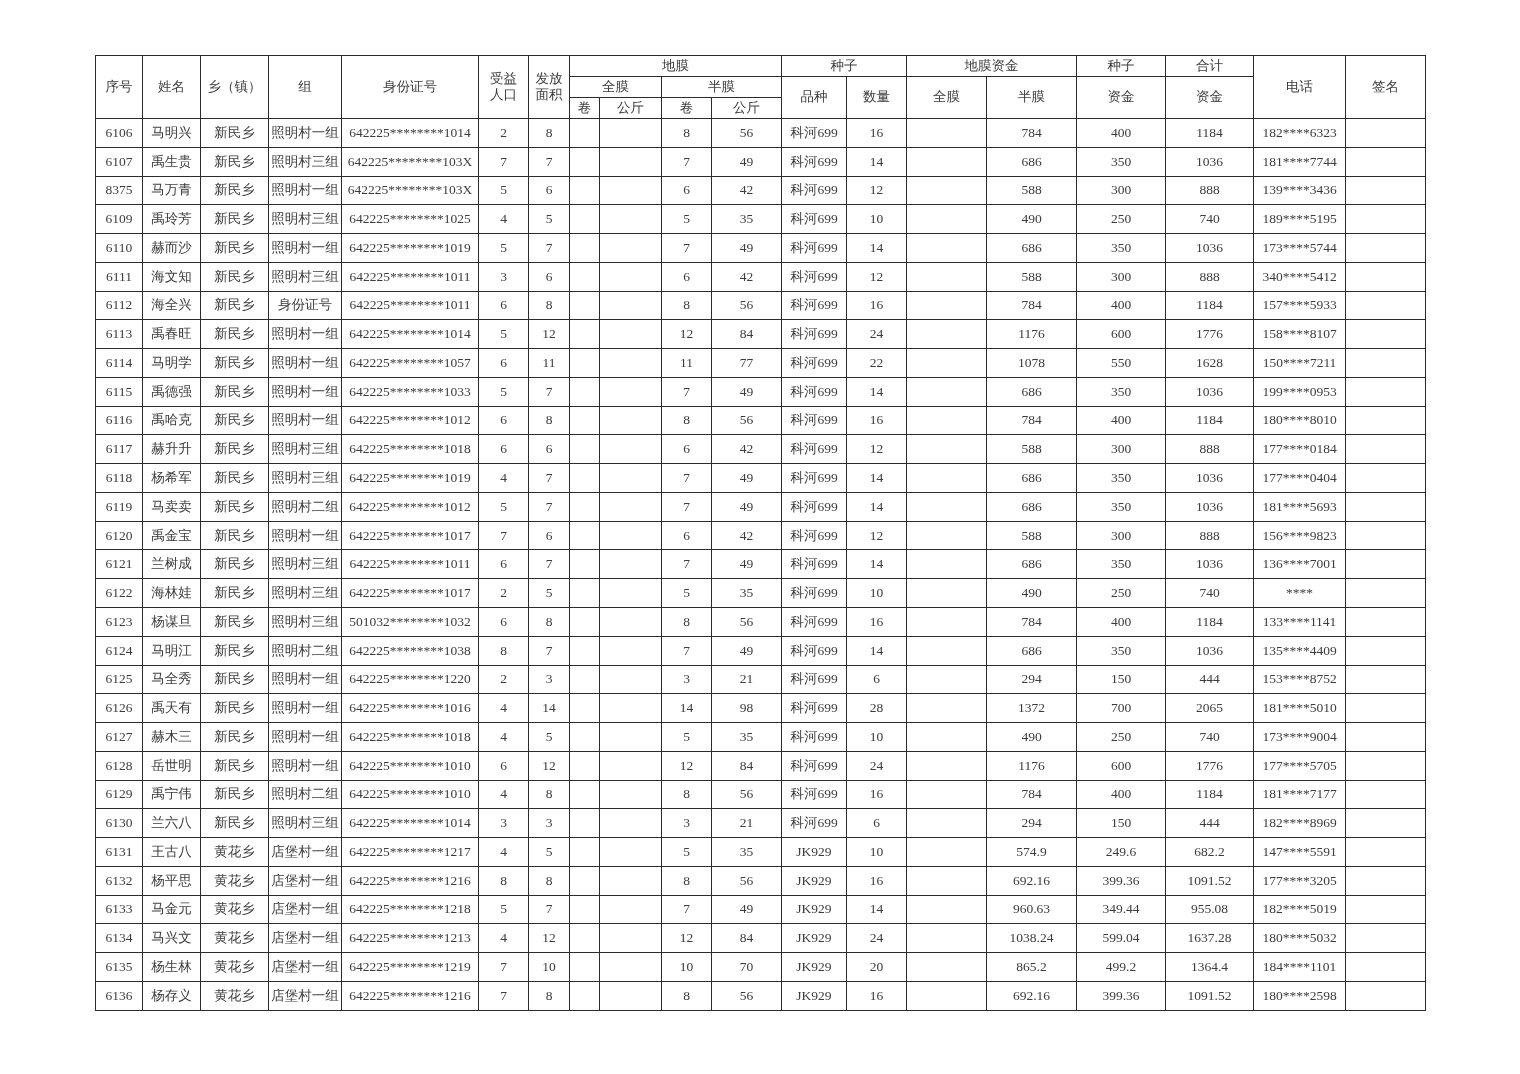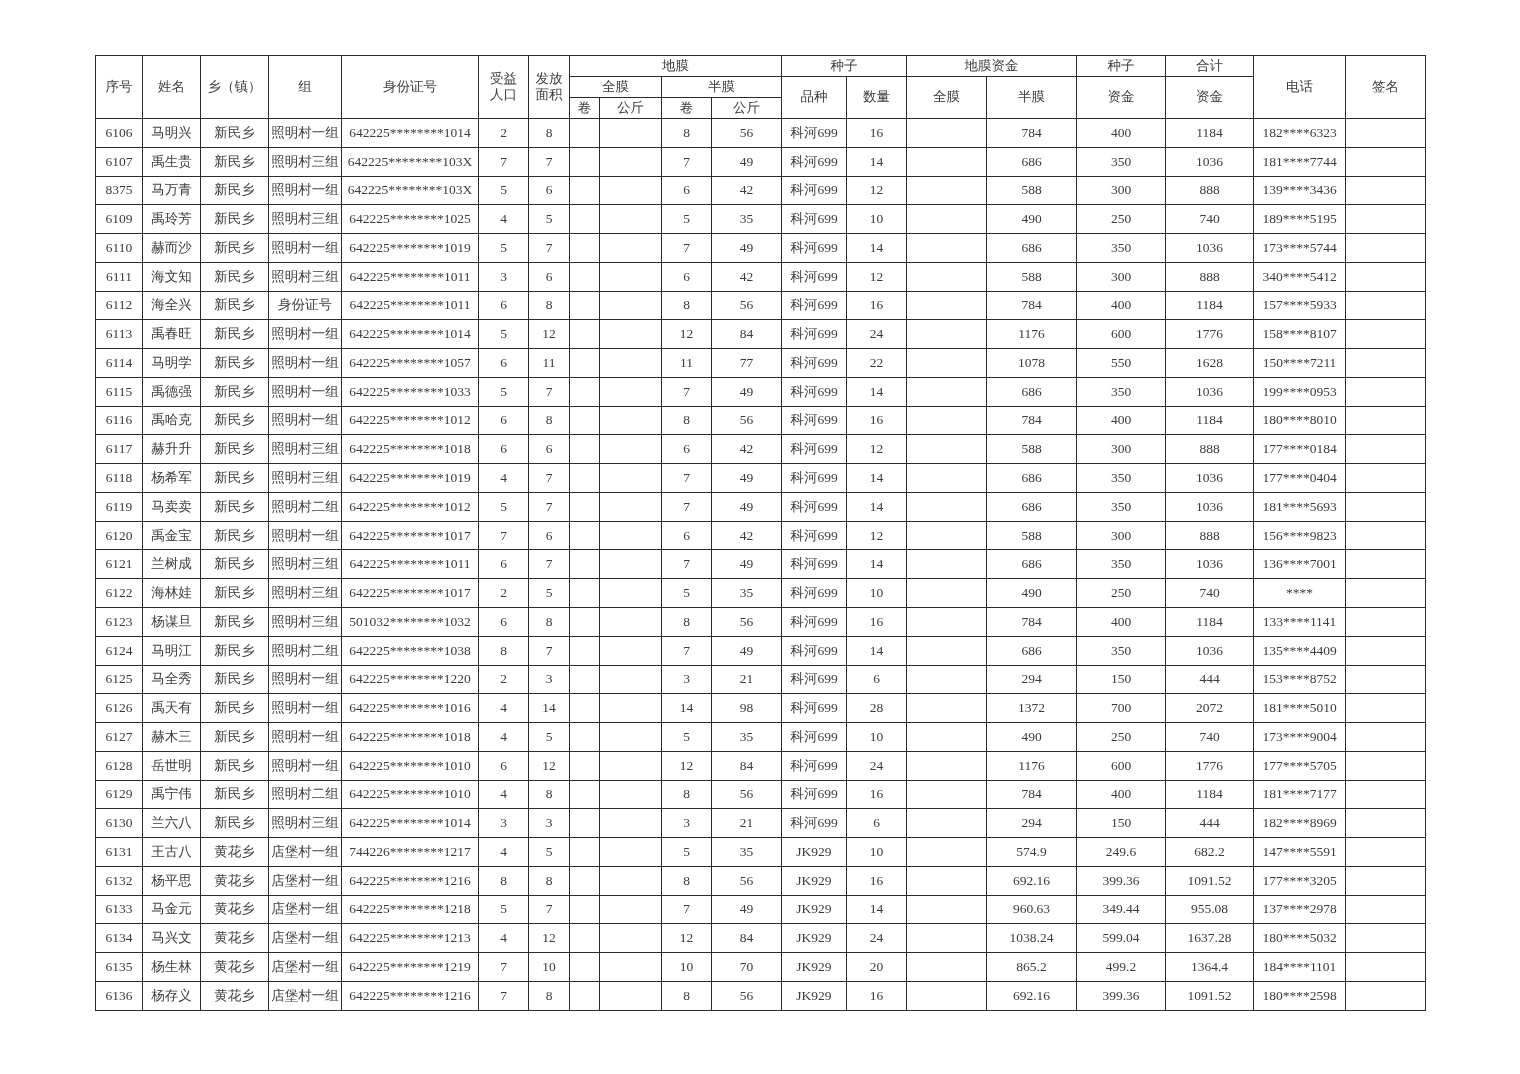--- a/index.html
+++ b/index.html
@@ -539,21 +539,21 @@
           <td class="num">14</td>
           <td class="num"></td>
           <td class="num"></td>
           <td class="num">14</td>
           <td class="num">98</td>
           <td>科河699</td>
           <td class="num">28</td>
           <td class="num"></td>
           <td class="num">1372</td>
           <td class="num">700</td>
-          <td class="num">2072</td>
+          <td class="num">2065</td>
           <td class="num">181****5010</td>
           <td></td>
         </tr>
         <tr>
           <td class="num">6127</td>
           <td>赫木三</td>
           <td>新民乡</td>
           <td>照明村一组</td>
           <td class="idc">642225********1018</td>
           <td class="num">4</td>
@@ -632,21 +632,21 @@
           <td class="num">150</td>
           <td class="num">444</td>
           <td class="num">182****8969</td>
           <td></td>
         </tr>
         <tr>
           <td class="num">6131</td>
           <td>王古八</td>
           <td>黄花乡</td>
           <td>店堡村一组</td>
-          <td class="idc">744226********1217</td>
+          <td class="idc">642225********1217</td>
           <td class="num">4</td>
           <td class="num">5</td>
           <td class="num"></td>
           <td class="num"></td>
           <td class="num">5</td>
           <td class="num">35</td>
           <td>JK929</td>
           <td class="num">10</td>
           <td class="num"></td>
           <td class="num">574.9</td>
@@ -687,21 +687,21 @@
           <td class="num"></td>
           <td class="num"></td>
           <td class="num">7</td>
           <td class="num">49</td>
           <td>JK929</td>
           <td class="num">14</td>
           <td class="num"></td>
           <td class="num">960.63</td>
           <td class="num">349.44</td>
           <td class="num">955.08</td>
-          <td class="num">137****2978</td>
+          <td class="num">182****5019</td>
           <td></td>
         </tr>
         <tr>
           <td class="num">6134</td>
           <td>马兴文</td>
           <td>黄花乡</td>
           <td>店堡村一组</td>
           <td class="idc">642225********1213</td>
           <td class="num">4</td>
           <td class="num">12</td>

